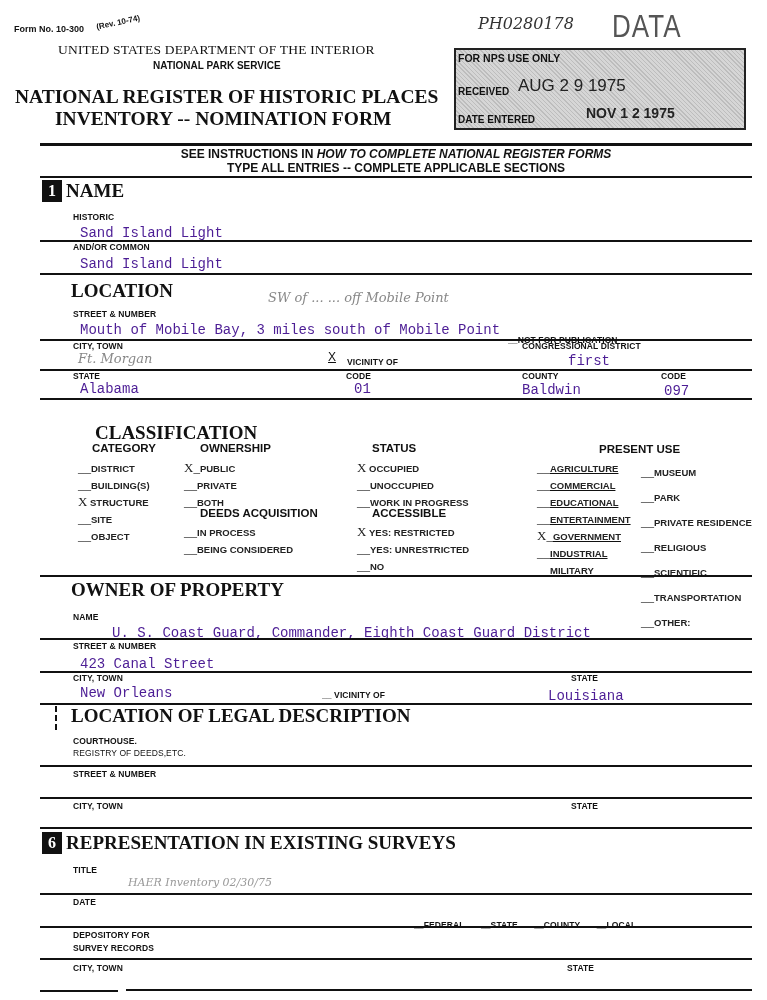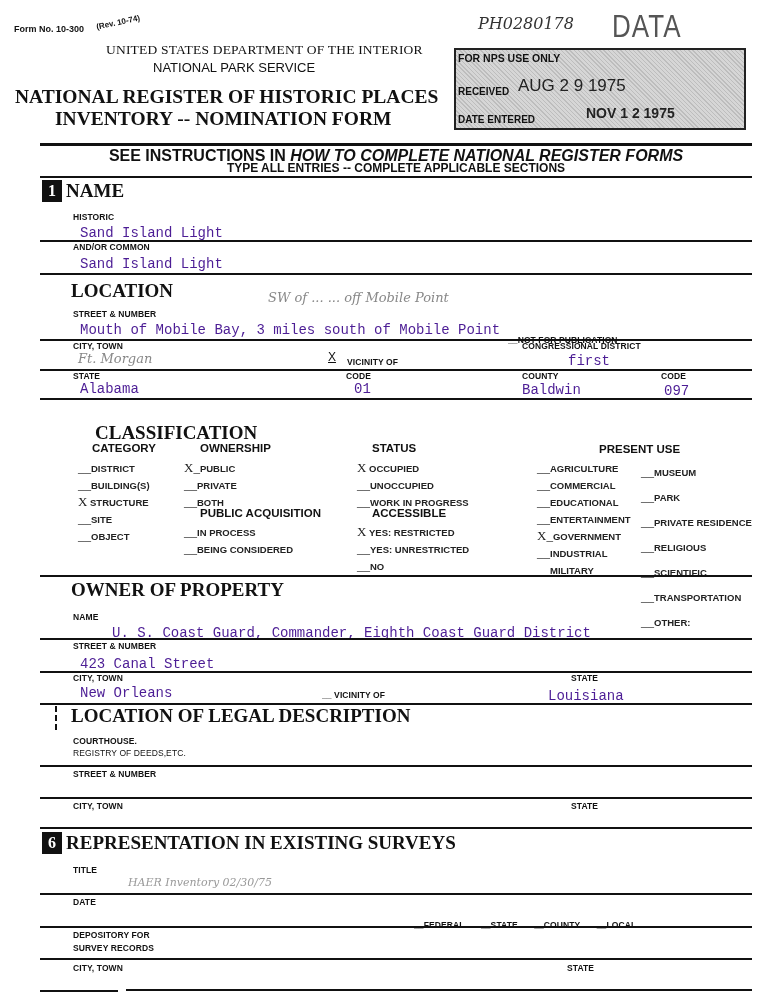--- a/index.html
+++ b/index.html
@@ -18,37 +18,37 @@
   .opt .mk{display:inline-block;min-width:12px;font-family:"Liberation Serif",serif;font-size:13px;font-weight:normal;}
   .colhd{font-family:"Liberation Sans",sans-serif;font-weight:bold;font-size:11.5px;color:#111;}
   .nps-box{background:#cfcfcf;background-image:repeating-linear-gradient(45deg,#bdbdbd 0,#bdbdbd 1px,#d6d6d6 1px,#d6d6d6 3px);border:2px solid #222;}
   .stamp{font-family:"Liberation Sans Narrow","Liberation Sans",sans-serif;font-stretch:condensed;color:#222;}
 </style>
 </head>
 <body>
 
 <div class="abs" style="left:14px;top:24px;font-size:9px;font-weight:bold;">Form No. 10-300</div>
 <div class="abs" style="left:96px;top:18px;font-size:8px;font-weight:bold;transform:rotate(-12deg);">(Rev. 10-74)</div>
-<div class="abs serif" style="left:58px;top:42px;font-size:13.5px;letter-spacing:0.2px;margin-left:48px;">UNITED STATES DEPARTMENT OF THE INTERIOR</div>
-<div class="abs" style="left:153px;top:60px;font-size:13px;font-weight:normal;">NATIONAL PARK SERVICE</div>
+<div class="abs serif" style="left:58px;top:42px;font-size:13.5px;letter-spacing:0.2px;">UNITED STATES DEPARTMENT OF THE INTERIOR</div>
+<div class="abs" style="left:153px;top:60px;font-size:10px;font-weight:bold;">NATIONAL PARK SERVICE</div>
 <div class="abs serif" style="left:15px;top:86px;font-size:19.5px;font-weight:bold;">NATIONAL REGISTER OF HISTORIC PLACES</div>
 <div class="abs serif" style="left:55px;top:108px;font-size:19.5px;font-weight:bold;">INVENTORY -- NOMINATION FORM</div>
 
 <div class="abs hand" style="left:478px;top:14px;font-size:16px;color:#333;">PH0280178</div>
 <div class="abs stamp" style="left:612px;top:14px;font-size:26px;color:#555;letter-spacing:1px;transform:scaleY(1.2);">DATA SHEET</div>
 <div class="abs nps-box" style="left:454px;top:48px;width:288px;height:78px;">
   <div class="abs" style="left:2px;top:2px;font-size:10.5px;font-weight:bold;">FOR NPS USE ONLY</div>
   <div class="abs" style="left:2px;top:36px;font-size:10px;font-weight:bold;">RECEIVED</div>
   <div class="abs stamp" style="left:62px;top:26px;font-size:17px;">AUG 2 9 1975</div>
   <div class="abs" style="left:2px;top:64px;font-size:10px;font-weight:bold;">DATE ENTERED</div>
   <div class="abs stamp" style="left:130px;top:55px;font-size:14px;font-weight:bold;">NOV 1 2 1975</div>
 </div>
 
 <div class="rule thick" style="left:40px;top:143px;width:712px;"></div>
-<div class="abs" style="left:40px;top:147px;width:712px;text-align:center;font-size:16px;font-weight:bold;"><span>SEE INSTRUCTIONS IN </span><i>HOW TO COMPLETE NATIONAL REGISTER FORMS</i></div>
+<div class="abs" style="left:40px;top:147px;width:712px;text-align:center;font-size:12px;font-weight:bold;"><span>SEE INSTRUCTIONS IN </span><i>HOW TO COMPLETE NATIONAL REGISTER FORMS</i></div>
 <div class="abs" style="left:40px;top:161px;width:712px;text-align:center;font-size:12px;font-weight:bold;">TYPE ALL ENTRIES -- COMPLETE APPLICABLE SECTIONS</div>
 <div class="rule" style="left:40px;top:176px;width:712px;"></div>
 
 <div class="abs sec" style="left:42px;top:180px;"><span class="num">1</span><span>NAME</span></div>
 <div class="abs lbl" style="left:73px;top:212px;">HISTORIC</div>
 <div class="abs val" style="left:80px;top:225px;">Sand Island Light</div>
 <div class="rule thin" style="left:40px;top:240px;width:712px;"></div>
 <div class="abs lbl" style="left:73px;top:242px;">AND/OR COMMON</div>
 <div class="abs val" style="left:80px;top:256px;">Sand Island Light</div>
 <div class="rule" style="left:40px;top:273px;width:712px;"></div>
@@ -86,41 +86,41 @@
   <div class="opt"><span class="mk">__</span><span>SITE</span></div>
   <div class="opt"><span class="mk">__</span><span>OBJECT</span></div>
 </div>
 
 <div class="abs colhd" style="left:200px;top:442px;">OWNERSHIP</div>
 <div class="abs" style="left:184px;top:460px;line-height:16px;">
   <div class="opt"><span class="mk">X_</span><span>PUBLIC</span></div>
   <div class="opt"><span class="mk">__</span><span>PRIVATE</span></div>
   <div class="opt"><span class="mk">__</span><span>BOTH</span></div>
 </div>
-<div class="abs colhd" style="left:200px;top:507px;">PUBLIC ACQUISITION</div>
+<div class="abs colhd" style="left:200px;top:507px;">DEEDS ACQUISITION</div>
 <div class="abs" style="left:184px;top:524px;line-height:16px;">
   <div class="opt"><span class="mk">__</span><span>IN PROCESS</span></div>
   <div class="opt"><span class="mk">__</span><span>BEING CONSIDERED</span></div>
 </div>
 
 <div class="abs colhd" style="left:372px;top:442px;">STATUS</div>
 <div class="abs" style="left:357px;top:460px;line-height:16px;">
   <div class="opt"><span class="mk">X</span><span>OCCUPIED</span></div>
   <div class="opt"><span class="mk">__</span><span>UNOCCUPIED</span></div>
   <div class="opt"><span class="mk">__</span><span>WORK IN PROGRESS</span></div>
 </div>
 <div class="abs colhd" style="left:372px;top:507px;">ACCESSIBLE</div>
 <div class="abs" style="left:357px;top:524px;line-height:16px;">
   <div class="opt"><span class="mk">X</span><span>YES: RESTRICTED</span></div>
   <div class="opt"><span class="mk">__</span><span>YES: UNRESTRICTED</span></div>
   <div class="opt"><span class="mk">__</span><span>NO</span></div>
 </div>
 
 <div class="abs colhd" style="left:599px;top:443px;">PRESENT USE</div>
-<div class="abs" style="left:537px;top:460px;line-height:16px;">
+<div class="abs" style="left:537px;top:460px;line-height:16px;text-decoration:underline;">
   <div class="opt"><span class="mk">__</span><span>AGRICULTURE</span></div>
   <div class="opt"><span class="mk">__</span><span>COMMERCIAL</span></div>
   <div class="opt"><span class="mk">__</span><span>EDUCATIONAL</span></div>
   <div class="opt"><span class="mk">__</span><span>ENTERTAINMENT</span></div>
   <div class="opt"><span class="mk">X_</span><span>GOVERNMENT</span></div>
   <div class="opt"><span class="mk">__</span><span>INDUSTRIAL</span></div>
   <div class="opt"><span class="mk">__</span><span>MILITARY</span></div>
 </div>
 <div class="abs" style="left:641px;top:460px;line-height:24px;">
   <div class="opt"><span class="mk">__</span><span>MUSEUM</span></div>

